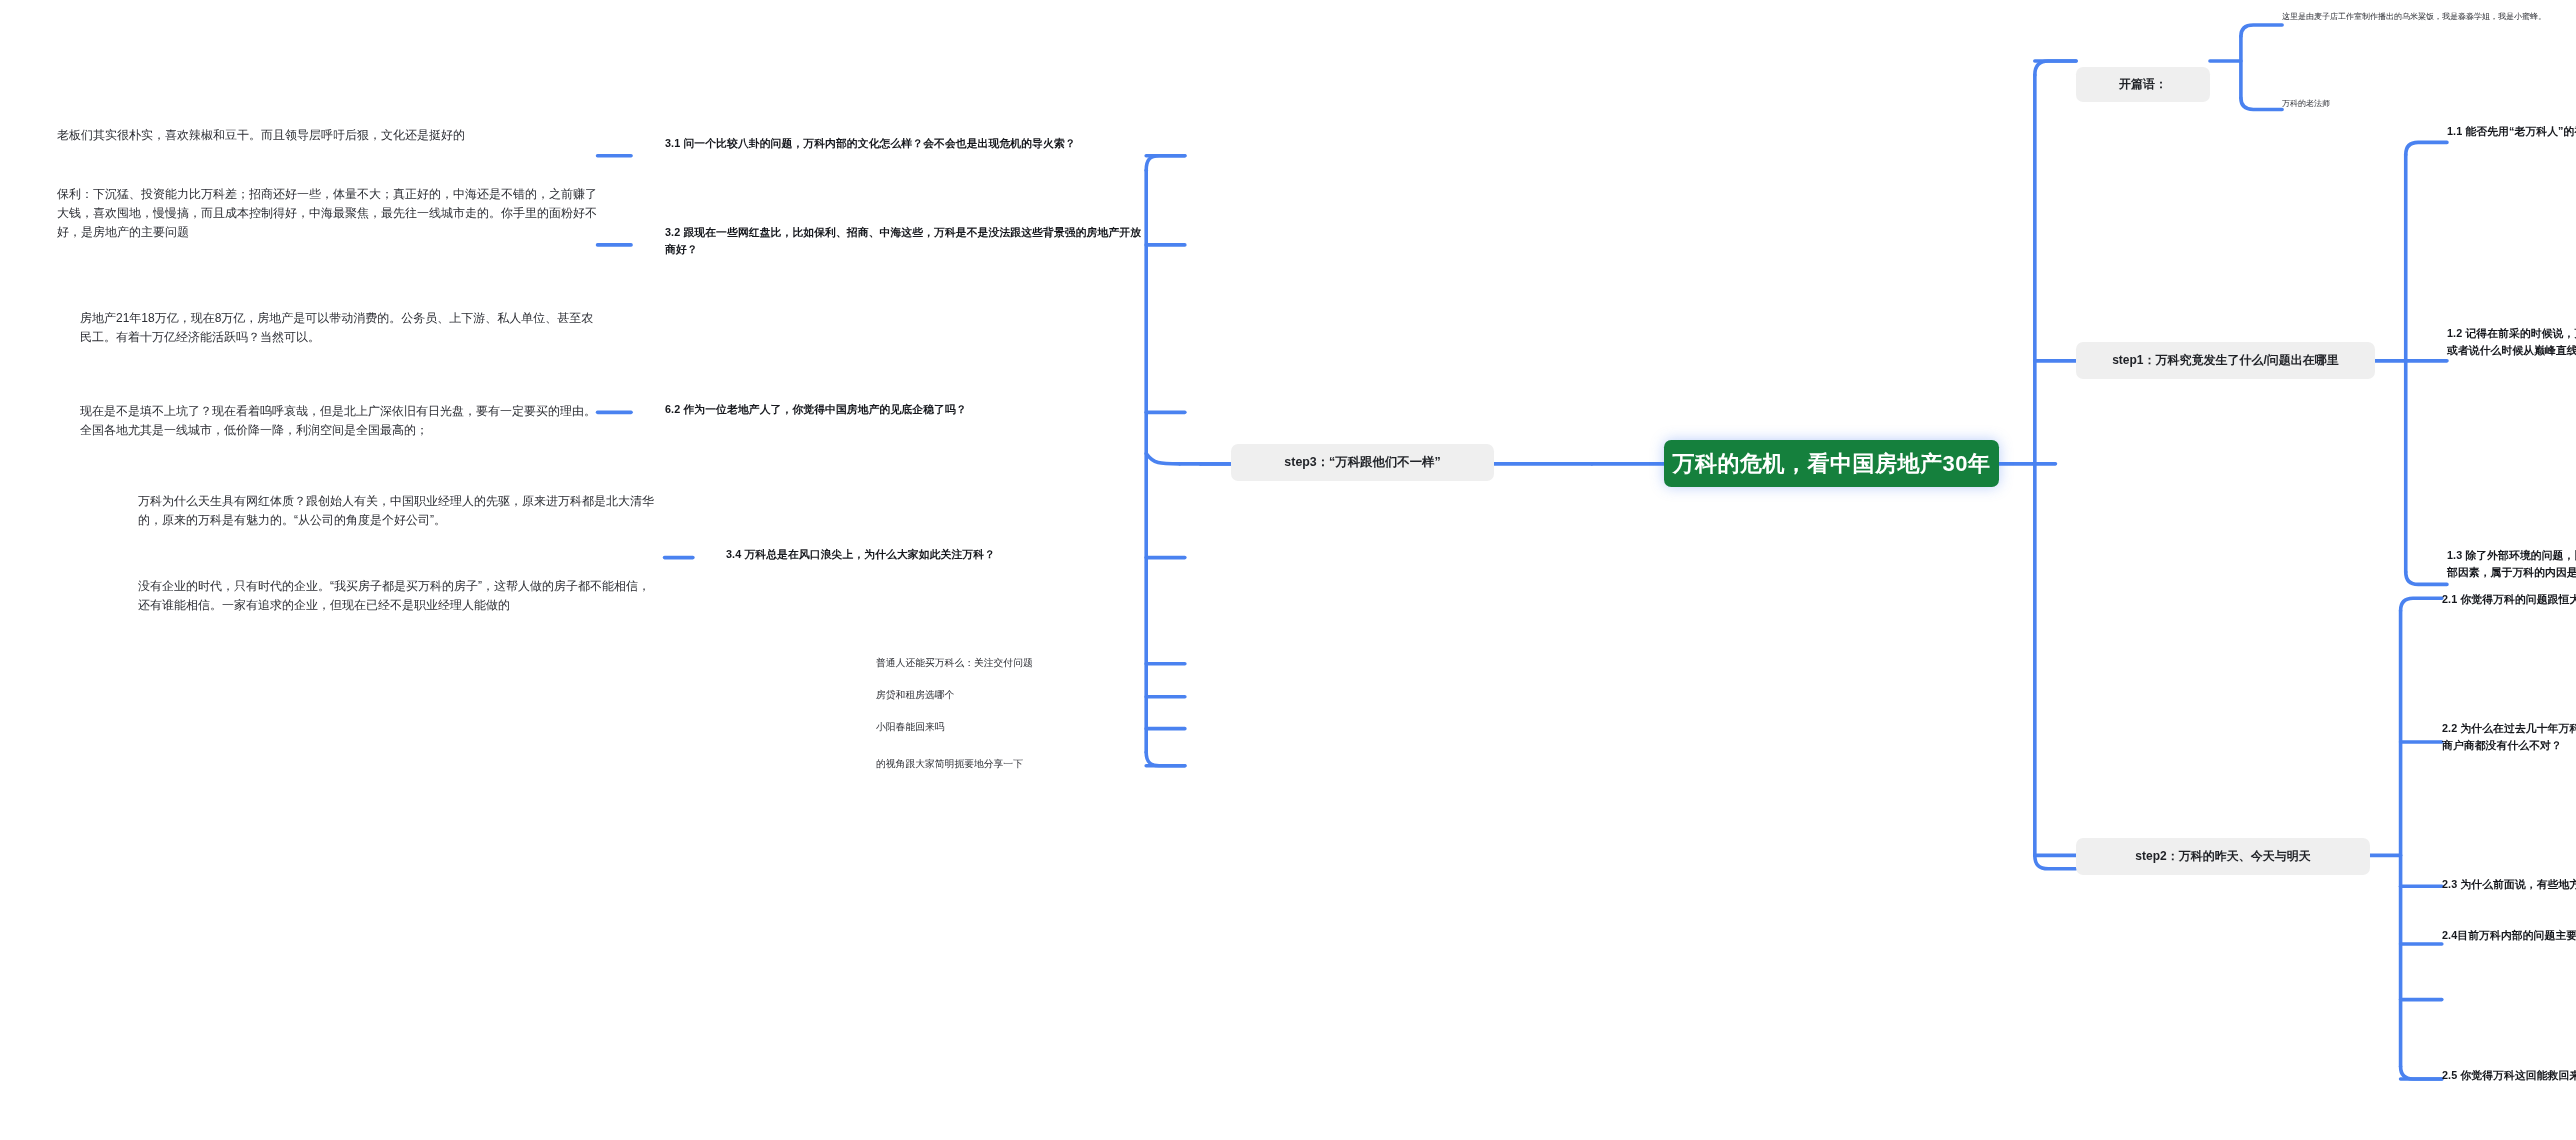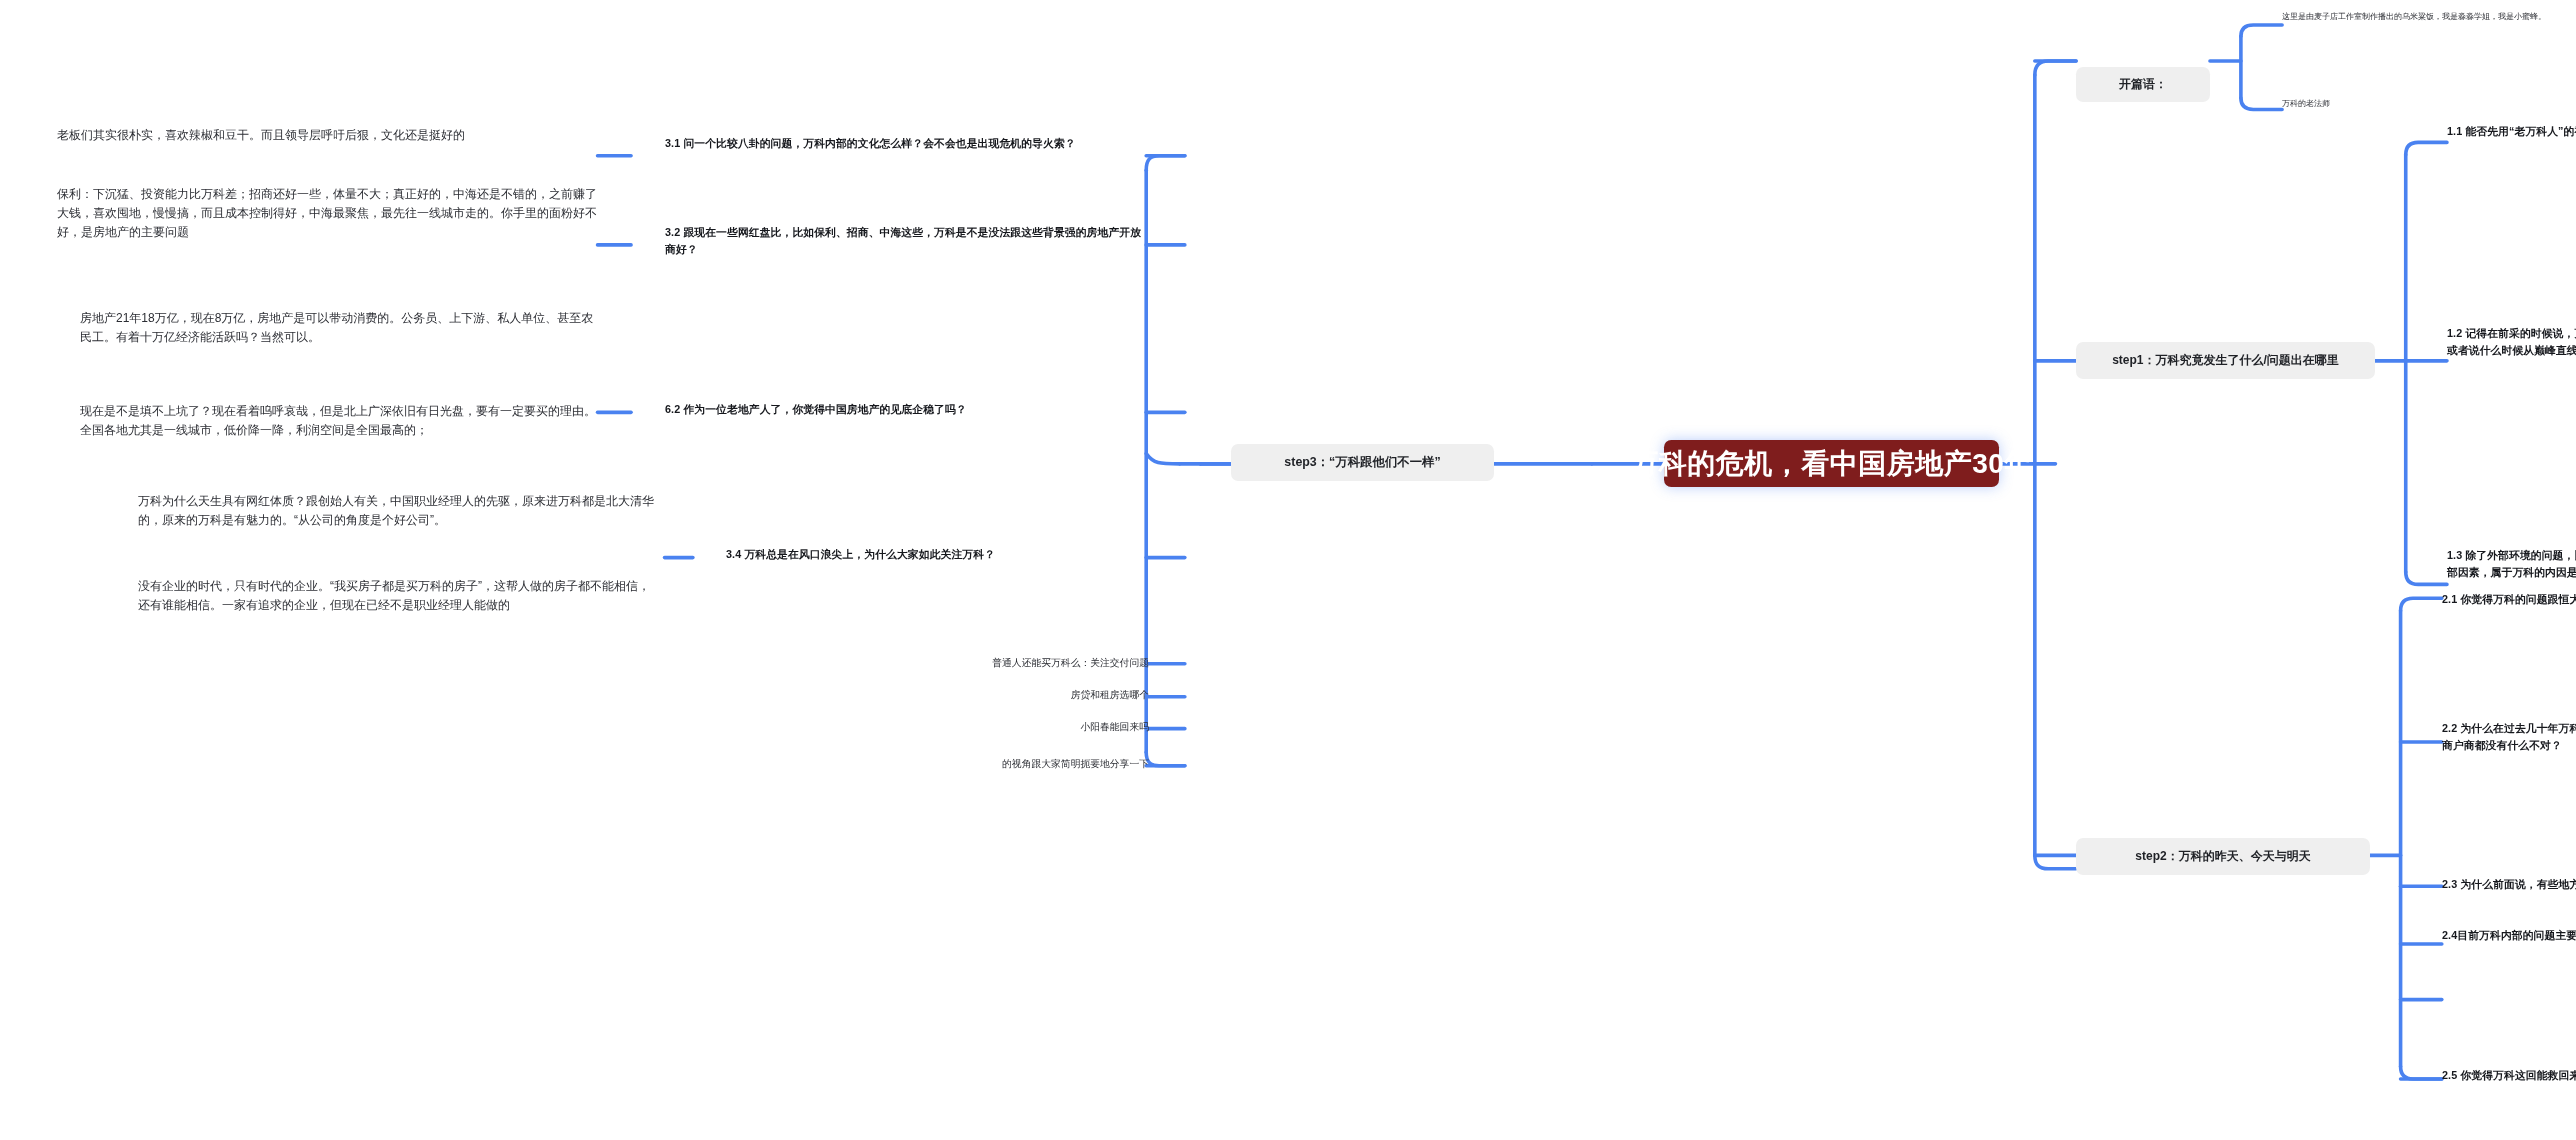--- a/index.html
+++ b/index.html
@@ -17,24 +17,24 @@
   }
   svg#wires{
     position:absolute; left:0; top:0;
     width:3690px; height:1141px;
     pointer-events:none;
   }
   .node{ position:absolute; box-sizing:border-box; }
 
   
   .root{
-    background:#7f1d1d;
+    background:#15803d;
     color:#fff;
     border-radius:7.2px;
-    font-size:28px;
+    font-size:22px;
     font-weight:700;
     letter-spacing:0.5px;
     display:flex; align-items:center; justify-content:center;
     padding:9.3px 15.5px;
     box-shadow:0 0 13.4px rgba(58,116,242,.35);
     white-space:nowrap;
   }
   
   .pill{
     background:#efefef;
@@ -61,21 +61,21 @@
     font-weight:400;
     line-height:1.6;
     color:#2b2d33;
   }
   .note.sm{ font-size:8px; line-height:1.62; }
   .leafline{
     font-size:9.8px;
     font-weight:400;
     color:#2b2d33;
     white-space:nowrap;
-    text-align:right;
+    text-align:left;
   }
 </style>
 </head>
 <body>
 
 <div id="canvas">
 
   <svg id="wires" viewBox="0 0 7163 2214">
     <g fill="none" stroke="#4a82f0" stroke-width="7" stroke-linecap="round">
 

